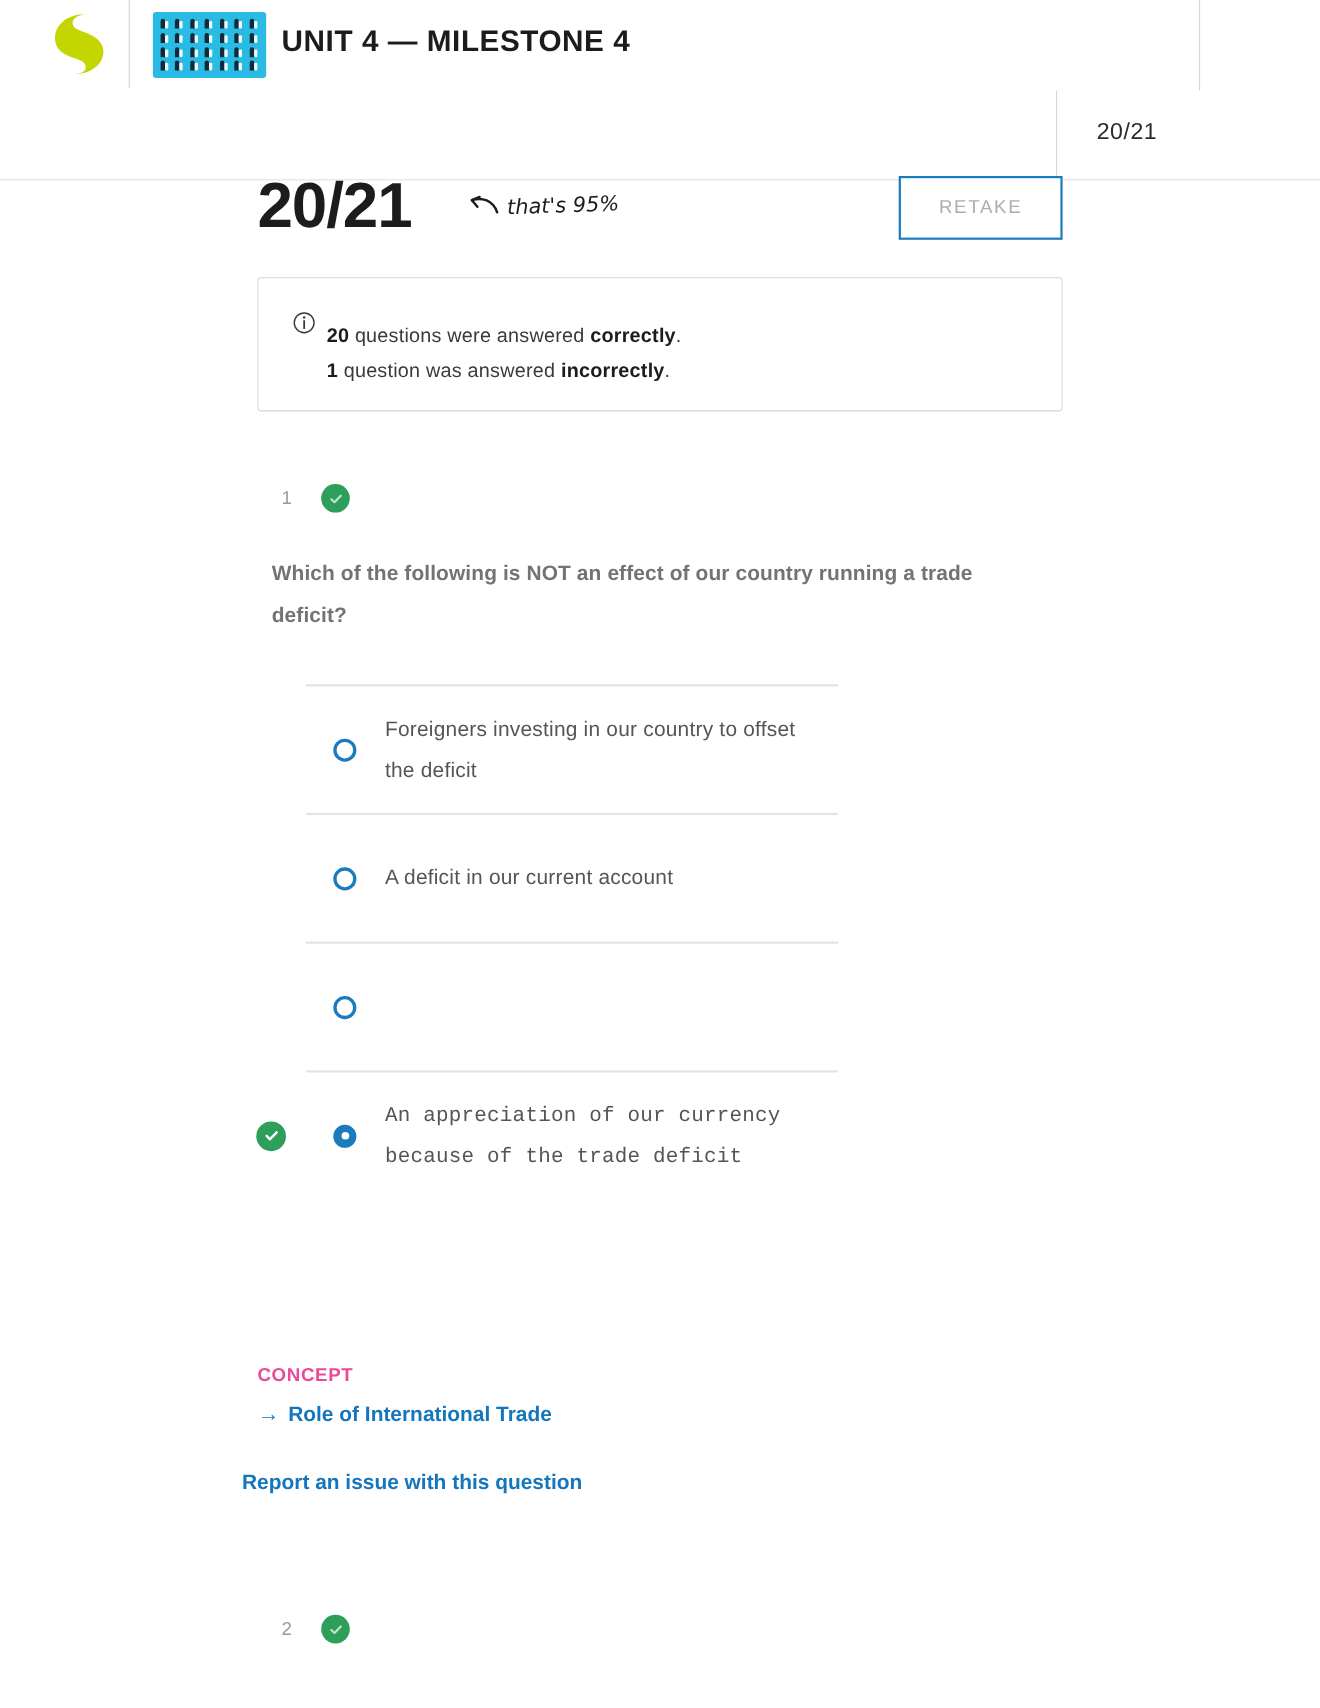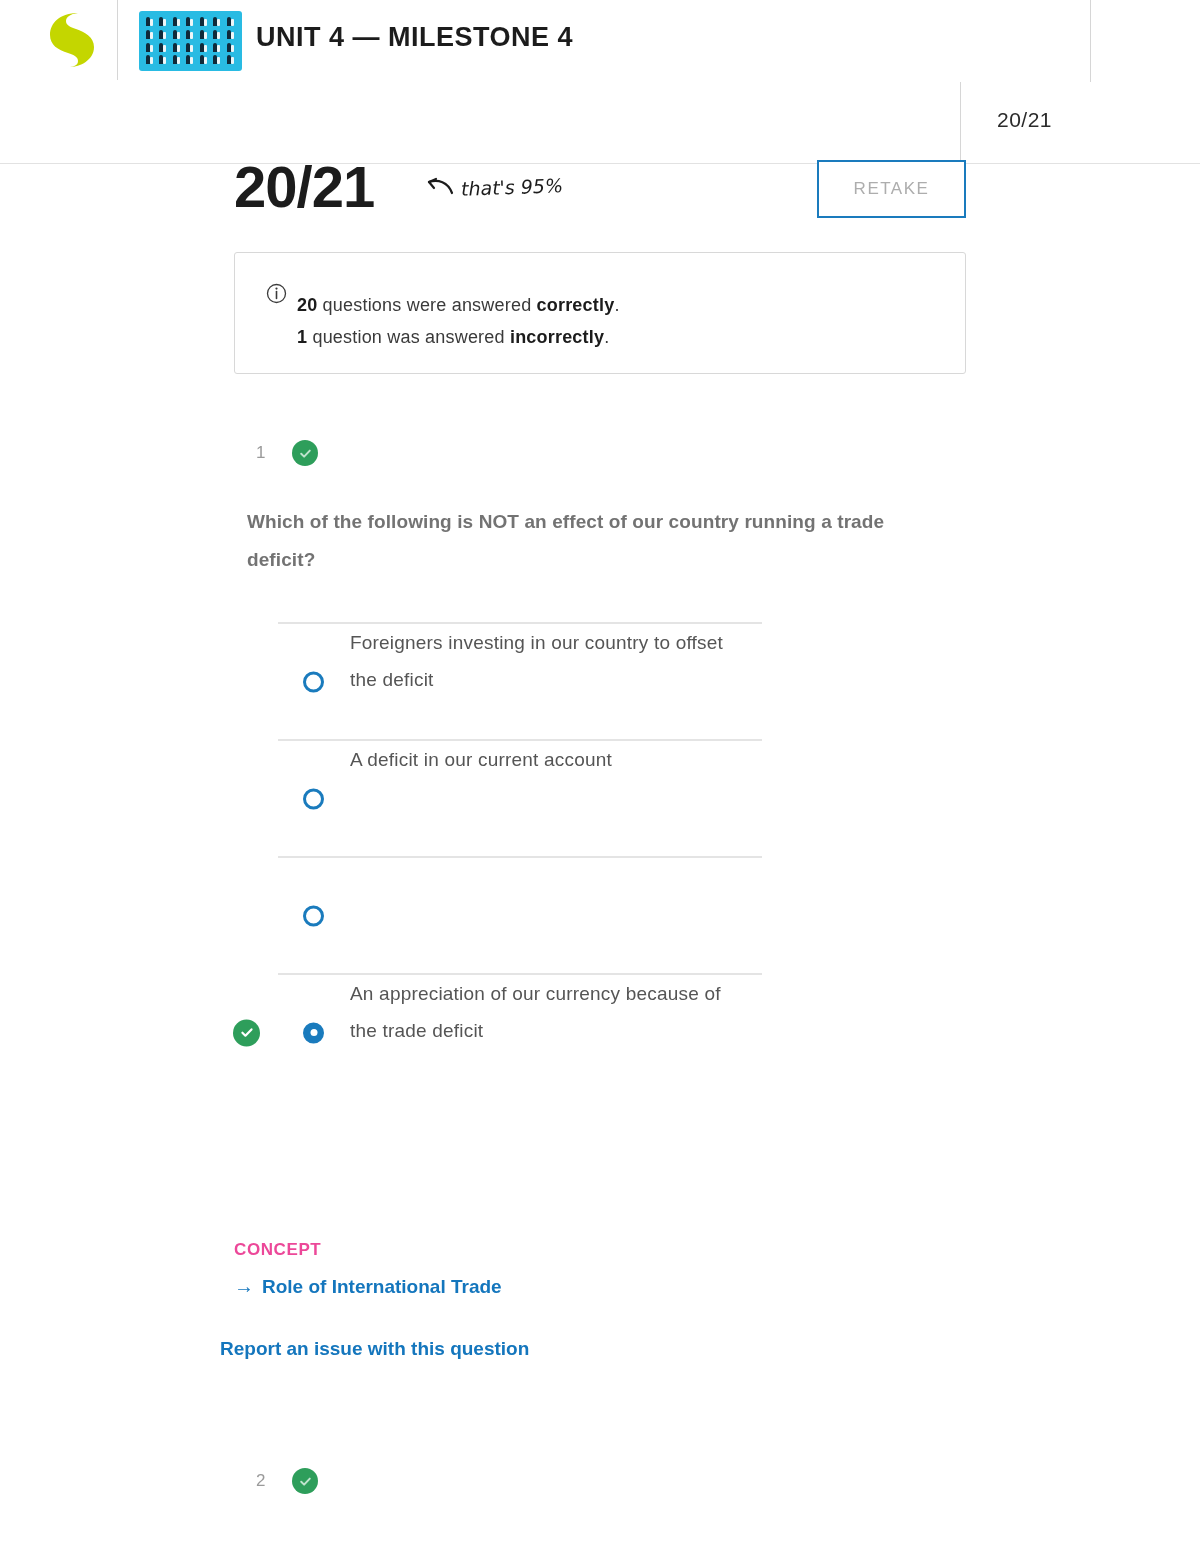--- a/index.html
+++ b/index.html
@@ -210,24 +210,25 @@
   .options {
     position: absolute;
     left: 278px; top: 622px;
     width: 484px;
   }
   .option {
     position: relative;
     border-top: 2px solid #e4e4e4;
     min-height: 117px;
     display: flex;
+    align-items: center;
     padding-left: 72px;
     cursor: pointer;
   }
-  .option:last-child { border-bottom: none; }
+  .option:last-child { border-bottom: none; font-family: Liberation Mono, monospace; }
   .radio {
     position: absolute;
     left: 25px; top: 50%;
     transform: translateY(-50%);
     width: 21px; height: 21px;
     border-radius: 50%;
     border: 3px solid #1a7bbd;
     background: #fff;
   }
   .option.selected .radio {

